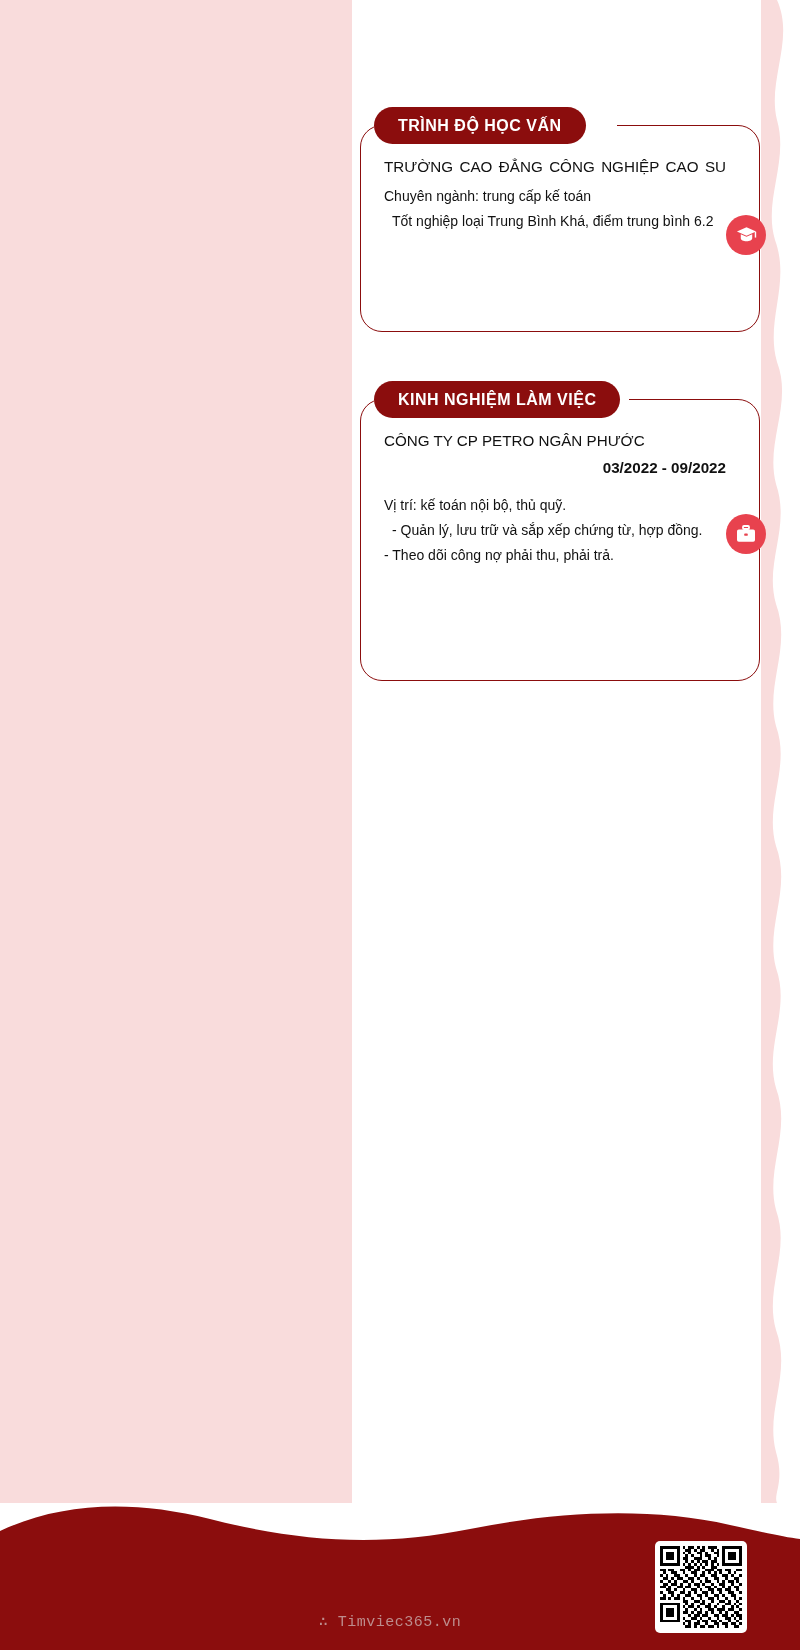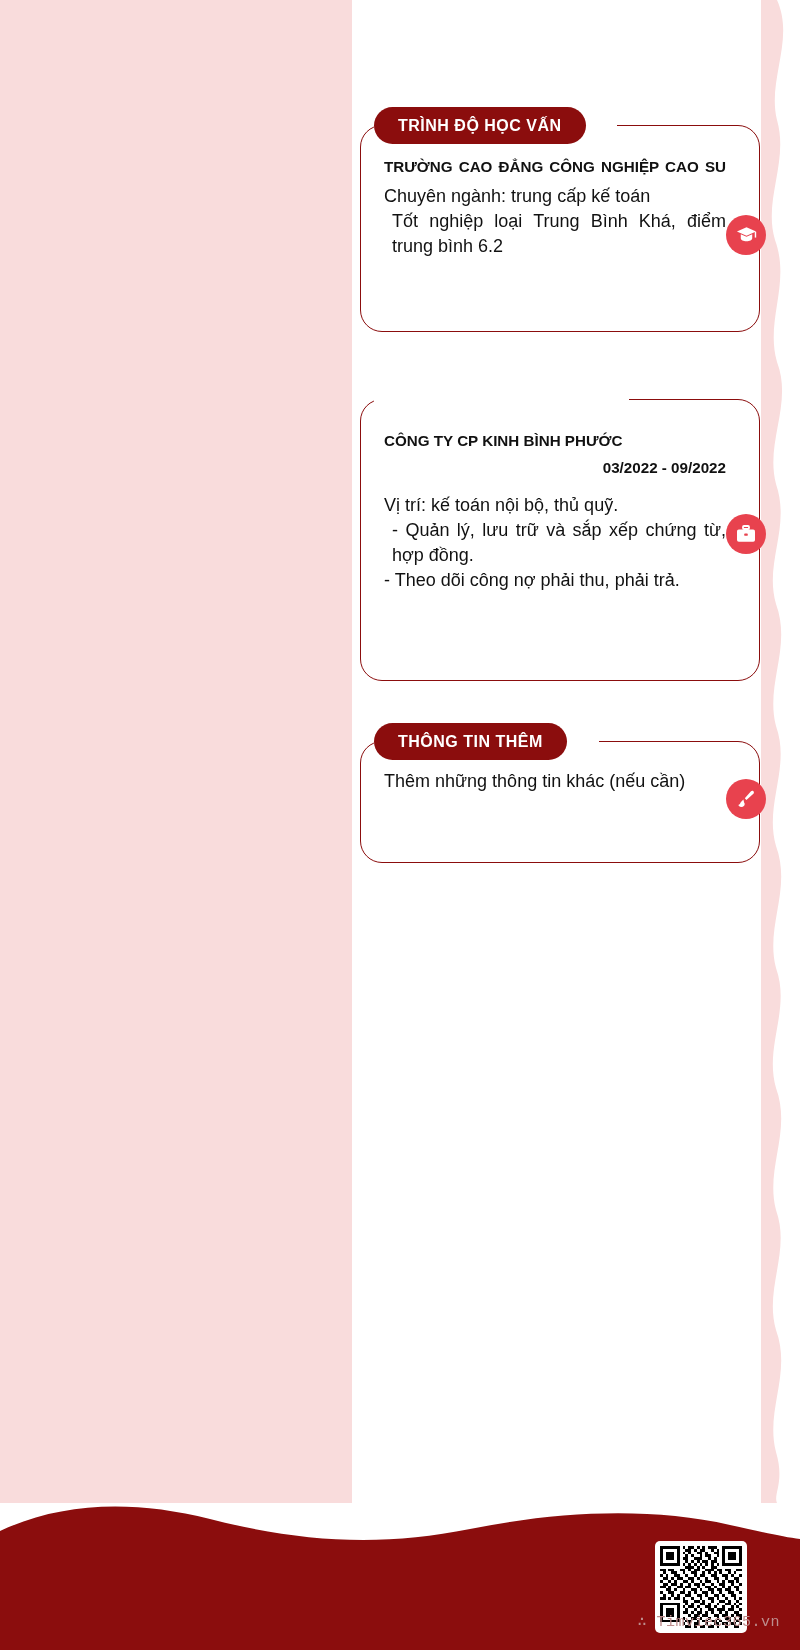--- a/index.html
+++ b/index.html
@@ -80,38 +80,38 @@
     position:absolute; left:14px; top:0; height:37px;
     background:#8b0d0d; color:#fff; border-radius:19px;
     display:flex; align-items:center; justify-content:center;
     padding:0 24px; font-size:16px; font-weight:bold; letter-spacing:.5px;
     z-index:4; white-space:nowrap;
   }
   .rcard-badge-cover {
     position:absolute; top:18px; height:3px; background:#fff; z-index:3;
   }
   .rcard-content { position:relative; padding:46px 34px 22px 24px; z-index:2; }
-  .r-org { font-size:15.2px; font-weight:bold; line-height:27px; color:#111; text-align:justify; }
+  .r-org { font-size:15.2px; font-weight:normal; line-height:27px; color:#111; text-align:justify; }
   .r-org.spread { text-align-last:justify; }
   .r-date { font-size:15.2px; font-weight:bold; line-height:27px; color:#111; text-align:right; }
-  .r-line { font-size:18px; line-height:25px; color:#111; text-align:justify; }
+  .r-line { font-size:14px; line-height:25px; color:#111; text-align:justify; }
   .r-line.just { text-align:justify;margin-left:8px; }
   .r-icon {
     position:absolute; width:40px; height:40px; border-radius:50%;
     background:#e8424e; display:flex; align-items:center; justify-content:center;
     z-index:5;
   }
   .r-icon svg { display:block; }
 
   
   .bottom-wave { position:absolute; left:0; bottom:0; width:800px; height:165px; z-index:6; }
   .qr { position:absolute; left:655px; top:1541px; width:92px; height:92px; background:#fff; border-radius:5px; padding:5px; z-index:7; }
   .qr svg { display:block; }
   .watermark {
-    position:absolute; left:0; bottom:19px; width:780px; text-align:right;
+    position:absolute; left:0; bottom:19px; width:780px; text-align:center;
     font-family:"Liberation Mono", monospace; font-size:15px; color:#bd8d8d; z-index:8;
     letter-spacing:.5px;
   }
 </style>
 </head>
 <body>
 
 <div class="page">
 
   <div class="left-col"></div>
@@ -312,50 +312,37 @@
       <div class="rcard-content">
         <div class="r-org spread">TRƯỜNG CAO ĐẲNG CÔNG NGHIỆP CAO SU</div>
         <div class="r-line" style="margin-top:4px;">Chuyên ngành: trung cấp kế toán</div>
         <div class="r-line just">Tốt nghiệp loại Trung Bình Khá, điểm trung bình 6.2</div>
       </div>
     </div>
 
     <div class="rcard" style="top:381px; height:300px;">
       <div class="rcard-box"></div>
       <div class="rcard-badge-cover" style="left:14px; width:255px;"></div>
+      <div class="rcard-badge">KINH NGHIỆM LÀM VIỆC</div>
       <div class="r-icon" style="right:-6px; top:133px;">
         <svg width="20" height="18" viewBox="0 0 20 18" fill="#fff">
           <rect x="7" y="1" width="6" height="3" rx="1" fill="none" stroke="#fff" stroke-width="1.8"></rect>
           <rect x="1" y="4.4" width="18" height="12.4" rx="1.8"></rect>
           <rect x="8.3" y="8.6" width="3.4" height="2.2" rx=".6" fill="#e8424e"></rect>
         </svg>
       </div>
       <div class="rcard-content">
-        <div class="r-org">CÔNG TY CP KINH BÌNH PHƯỚC</div>
+        <div class="r-org">CÔNG TY CP PETRO NGÂN PHƯỚC</div>
         <div class="r-date">03/2022 - 09/2022</div>
         <div class="r-line" style="margin-top:12px;">Vị trí: kế toán nội bộ, thủ quỹ.</div>
         <div class="r-line just">- Quản lý, lưu trữ và sắp xếp chứng từ, hợp đồng.</div>
         <div class="r-line">- Theo dõi công nợ phải thu, phải trả.</div>
       </div>
     </div>
 
-    <div class="rcard" style="top:723px; height:140px;">
-      <div class="rcard-box"></div>
-      <div class="rcard-badge-cover" style="left:14px; width:225px;"></div>
-      <div class="rcard-badge">THÔNG TIN THÊM</div>
-      <div class="r-icon" style="right:-6px; top:56px;">
-        <svg width="20" height="20" viewBox="0 0 20 20" fill="#fff">
-          <path d="M17.4 2.2c-.7-.7-1.7-.6-2.4.1l-6.2 7 1.6 1.6 7-6.2c.7-.7.7-1.8 0-2.5z"></path>
-          <path d="M7.4 10.6 5 13c-.6.6-.7 1.6-1.4 2.3-.5.5-1.3.7-1.3.7s.9 2.1 3.2 2.1c1.9 0 3.2-1.4 3.2-3 0-.8-.2-1.2-.6-1.7z"></path>
-        </svg>
-      </div>
-      <div class="rcard-content">
-        <div class="r-line">Thêm những thông tin khác (nếu cần)</div>
-      </div>
-    </div>
   </div>
 
   <svg class="bottom-wave" viewBox="0 0 800 165" preserveAspectRatio="none">
     <path d="M0,46 C60,18 130,14 210,34 C300,57 380,62 470,44 C560,26 650,22 730,40 C762,47 784,52 800,54 L800,165 L0,165 Z" fill="#8b0d0d"></path>
   </svg>
 
   <div class="qr">
     <svg viewBox="0 0 29 29" width="82" height="82" shape-rendering="crispEdges">
       <rect width="29" height="29" fill="#fff"></rect>
       <g fill="#000">

